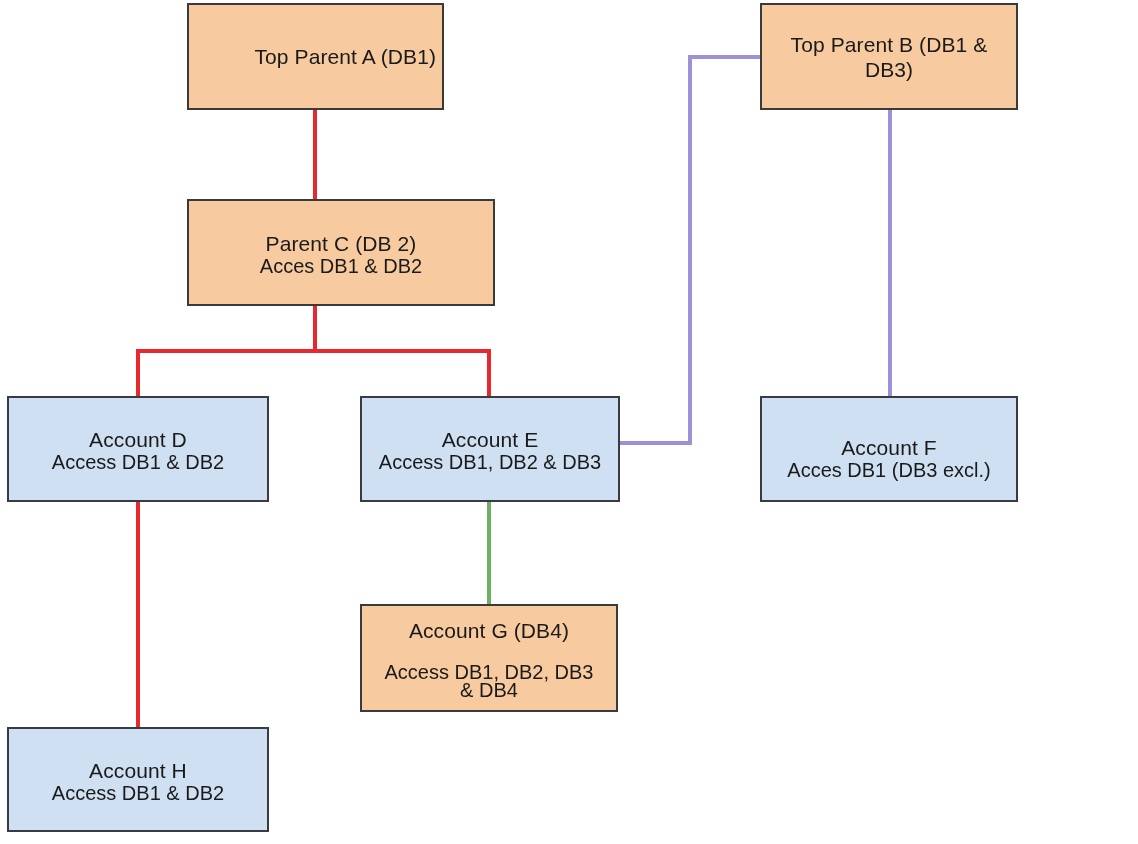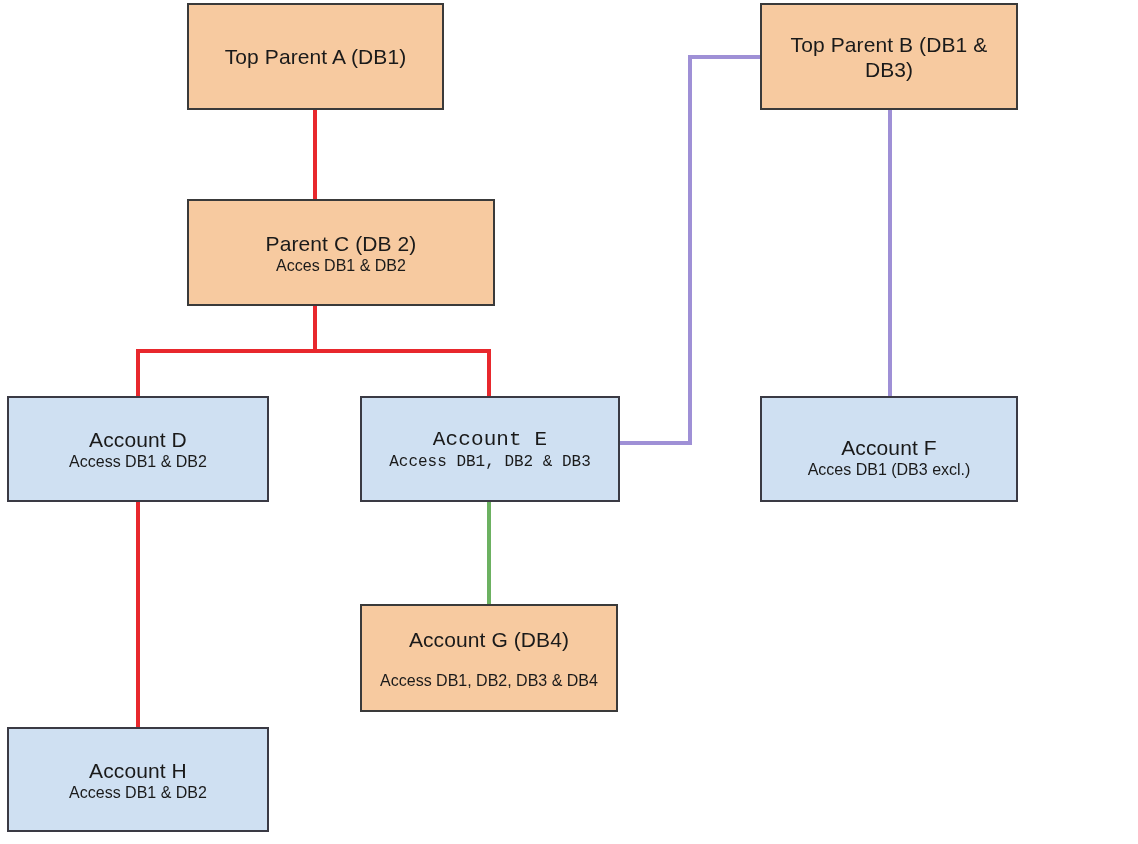--- a/index.html
+++ b/index.html
@@ -50,21 +50,21 @@
   }
   .node-title {
     font-size: 21px;
     line-height: 25px;
     color: #1a1a1a;
     font-weight: normal;
     letter-spacing: 0.1px;
     padding: 0 6px;
   }
   .node-subtitle {
-    font-size: 16px;
+    font-size: 20px;
     line-height: 18px;
     color: #1a1a1a;
     margin-top: 1px;
     padding: 0 6px;
   }
   .node.two-line-title {
     padding-top: 20px;
   }
   .node-title.wrap {
     max-width: 220px;
@@ -78,41 +78,41 @@
   <svg id="connector-layer" width="1138" height="844" viewBox="0 0 1138 844" xmlns="http://www.w3.org/2000/svg">
       <path d="M 315 110 L 315 199" fill="none" stroke="#e8282d" stroke-width="4" stroke-linecap="butt" stroke-linejoin="miter"></path>
       <path d="M 315 306 L 315 351 L 138 351 L 138 396" fill="none" stroke="#e8282d" stroke-width="4" stroke-linecap="butt" stroke-linejoin="miter"></path>
       <path d="M 315 306 L 315 351 L 489 351 L 489 396" fill="none" stroke="#e8282d" stroke-width="4" stroke-linecap="butt" stroke-linejoin="miter"></path>
       <path d="M 138 502 L 138 727" fill="none" stroke="#e8282d" stroke-width="4" stroke-linecap="butt" stroke-linejoin="miter"></path>
       <path d="M 760 57 L 690 57 L 690 443 L 620 443" fill="none" stroke="#9f90d6" stroke-width="4" stroke-linecap="butt" stroke-linejoin="miter"></path>
       <path d="M 890 110 L 890 396" fill="none" stroke="#9f90d6" stroke-width="4" stroke-linecap="butt" stroke-linejoin="miter"></path>
       <path d="M 489 502 L 489 604" fill="none" stroke="#6cb161" stroke-width="4" stroke-linecap="butt" stroke-linejoin="miter"></path>
     </svg>
 
-  <div class="node fill-orange" style="left: 187px; top: 3px; width: 257px; height: 107px; justify-content: center; padding-top: 0px;">
+  <div class="node fill-orange" style="left: 187px; top: 3px; width: 257px; height: 107px; justify-content: center; padding-top: 0px; align-items: flex-end;">
     <div class="node-title">Top Parent A (DB1)</div>
 
   </div>
 
   <div class="node fill-orange two-line-title" style="left: 760px; top: 3px; width: 258px; height: 107px; justify-content: center; padding-top: 0px;">
     <div class="node-title wrap">Top Parent B (DB1 &amp; DB3)</div>
 
   </div>
 
   <div class="node fill-orange" style="left: 187px; top: 199px; width: 308px; height: 107px; justify-content: center; padding-top: 0px;">
     <div class="node-title">Parent C  (DB 2)</div>
     <div class="node-subtitle">Acces DB1 &amp; DB2</div>
   </div>
 
   <div class="node fill-blue" style="left: 7px; top: 396px; width: 262px; height: 106px; justify-content: center; padding-top: 0px;">
     <div class="node-title">Account D</div>
     <div class="node-subtitle">Access DB1 &amp; DB2</div>
   </div>
 
-  <div class="node fill-blue" style="left: 360px; top: 396px; width: 260px; height: 106px; justify-content: center; padding-top: 0px; font-family: Liberation Mono, monospace;">
+  <div class="node fill-blue" style="left: 360px; top: 396px; width: 260px; height: 106px; justify-content: center; padding-top: 0px;">
     <div class="node-title">Account E</div>
     <div class="node-subtitle">Access DB1, DB2 &amp; DB3</div>
   </div>
 
   <div class="node fill-blue" style="left: 760px; top: 396px; width: 258px; height: 106px; justify-content: center; padding-top: 16px;">
     <div class="node-title">Account F</div>
     <div class="node-subtitle">Acces DB1 (DB3 excl.)</div>
   </div>
 
   <div class="node fill-orange" style="left: 360px; top: 604px; width: 258px; height: 108px; justify-content: center; padding-top: 0px;">

